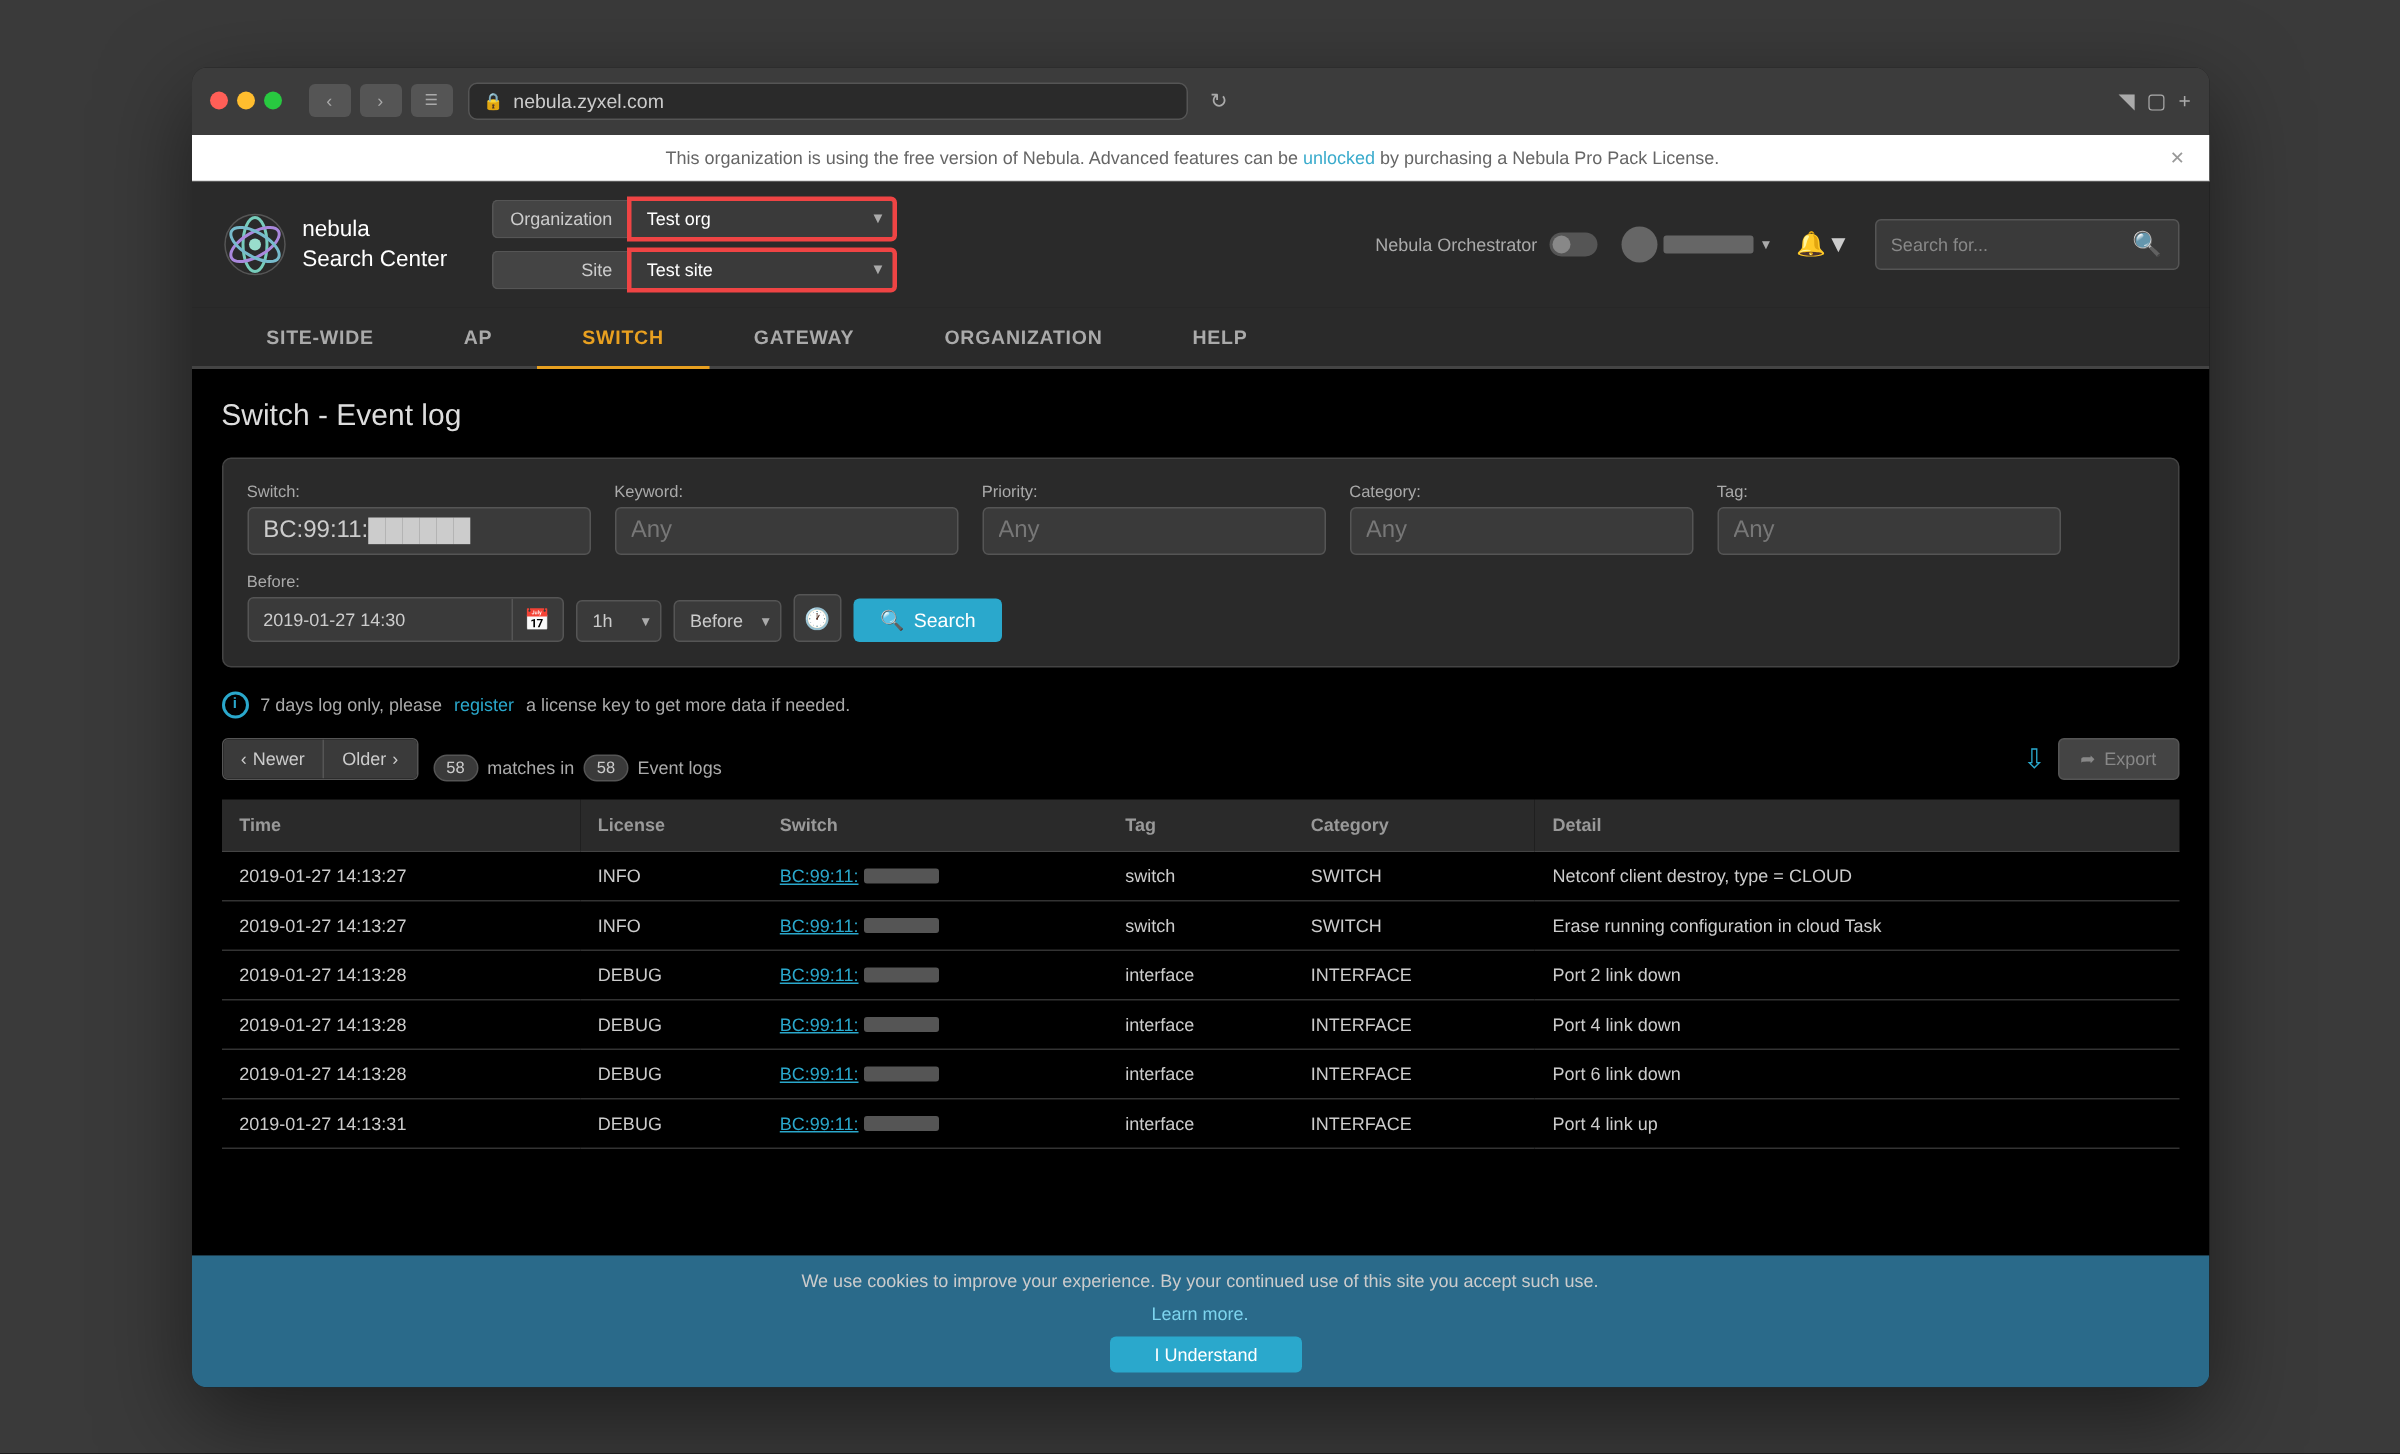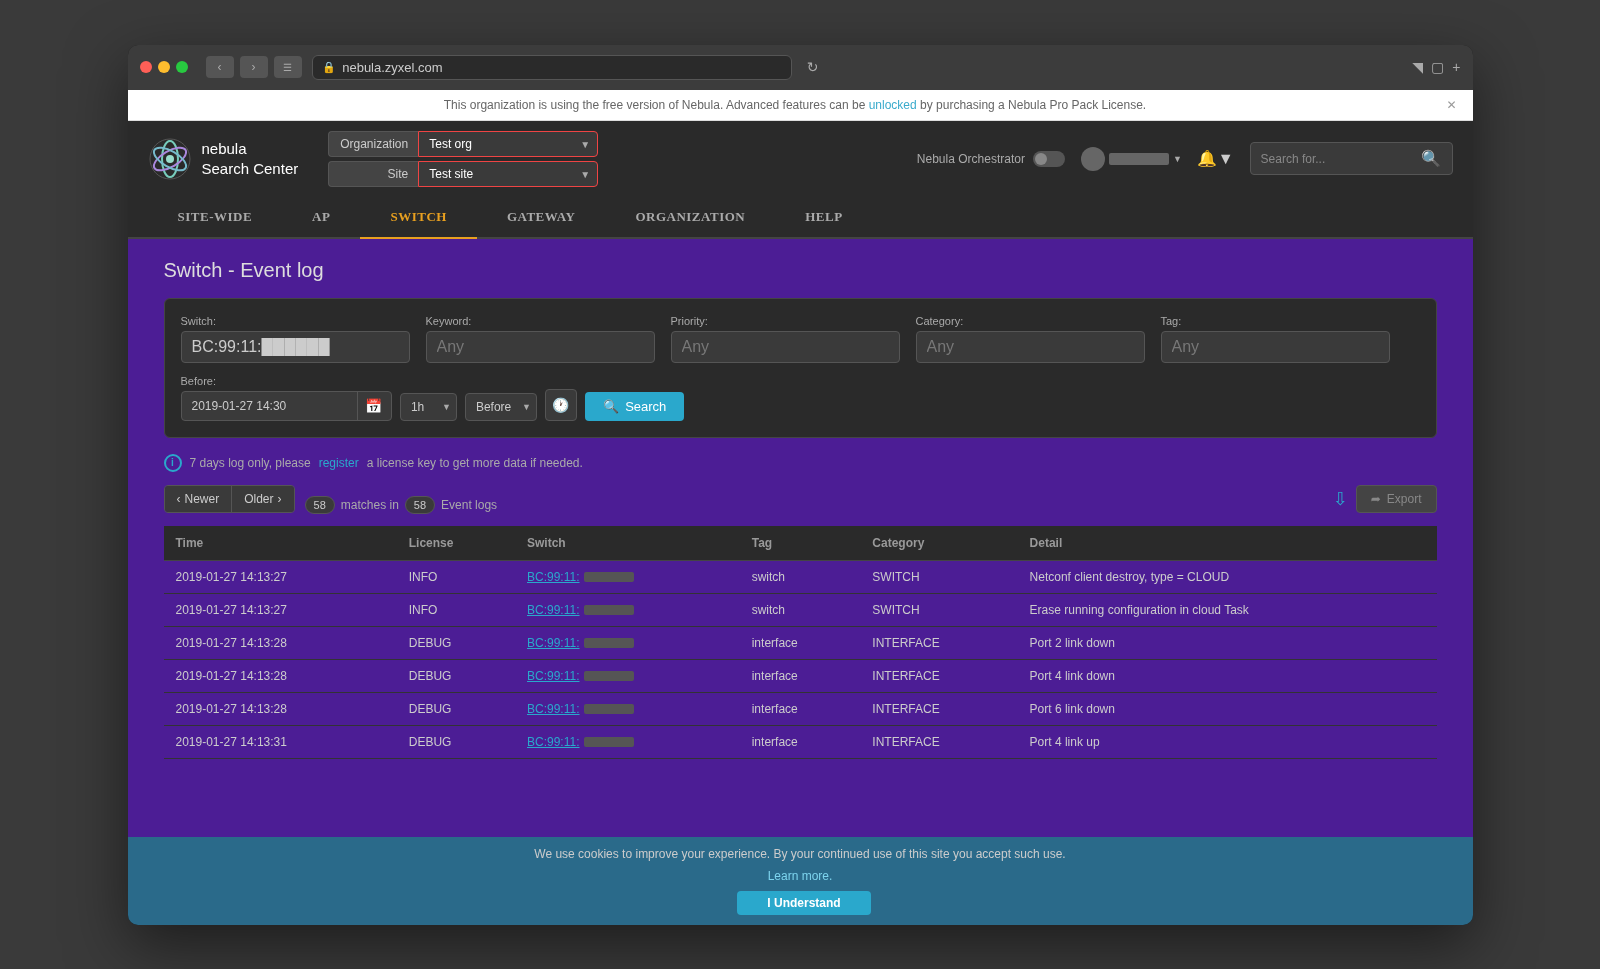--- a/index.html
+++ b/index.html
@@ -206,21 +206,21 @@
       border-radius: 4px 0 0 4px;
       min-width: 90px;
       text-align: right;
     }
 
     .selector-dropdown {
       background: #3a3a3a;
       color: #fff;
       font-size: 12px;
       padding: 5px 24px 5px 10px;
-      border: 1px solid #ef4444;
+      border: 3px solid #ef4444;
       border-radius: 0 4px 4px 0;
       min-width: 180px;
       appearance: none;
       cursor: pointer;
       position: relative;
     }
 
     .selector-wrapper {
       position: relative;
       display: inline-block;
@@ -313,21 +313,20 @@
     }
 
     .search-box input::placeholder { color: #888; }
 
     
     .nav-tabs {
       background: #2a2a2a;
       display: flex;
       border-bottom: 2px solid #444;
       padding: 0 20px;
-      font-family: Liberation Serif, serif;
     }
 
     .nav-tab {
       padding: 12px 30px;
       color: #aaa;
       font-size: 13px;
       font-weight: 600;
       letter-spacing: 0.5px;
       cursor: pointer;
       border-bottom: 2px solid transparent;
@@ -335,22 +334,22 @@
       text-transform: uppercase;
     }
     .nav-tab.active {
       color: #e8a020;
       border-bottom-color: #e8a020;
     }
 
     
     .main-content {
       flex: 1;
-      background: #4c1d95;
-      padding: 20px 36px;
+      background: #000000;
+      padding: 20px 20px;
       overflow-y: auto;
       color: #ccc;
     }
 
     .page-title {
       font-size: 20px;
       color: #ddd;
       margin-bottom: 16px;
       font-weight: 300;
     }
@@ -636,21 +635,20 @@
 
     .understand-btn {
       background: #2aa8cc;
       border: none;
       border-radius: 4px;
       color: #fff;
       padding: 5px 30px;
       font-size: 12px;
       cursor: pointer;
       margin-left: 8px;
-      font-weight: bold;
     }
   </style>
 </head>
 <body>
 
 <div class="browser-window">
 
   <div class="browser-titlebar">
     <div class="browser-controls">
       <div class="browser-btn btn-close"></div>

